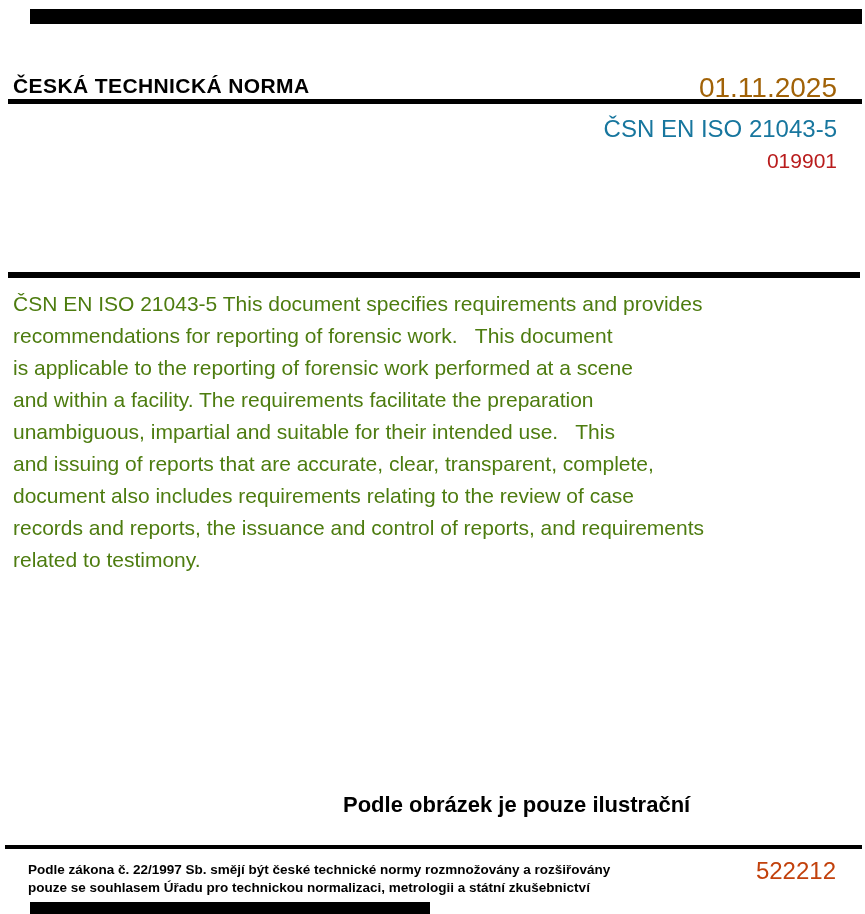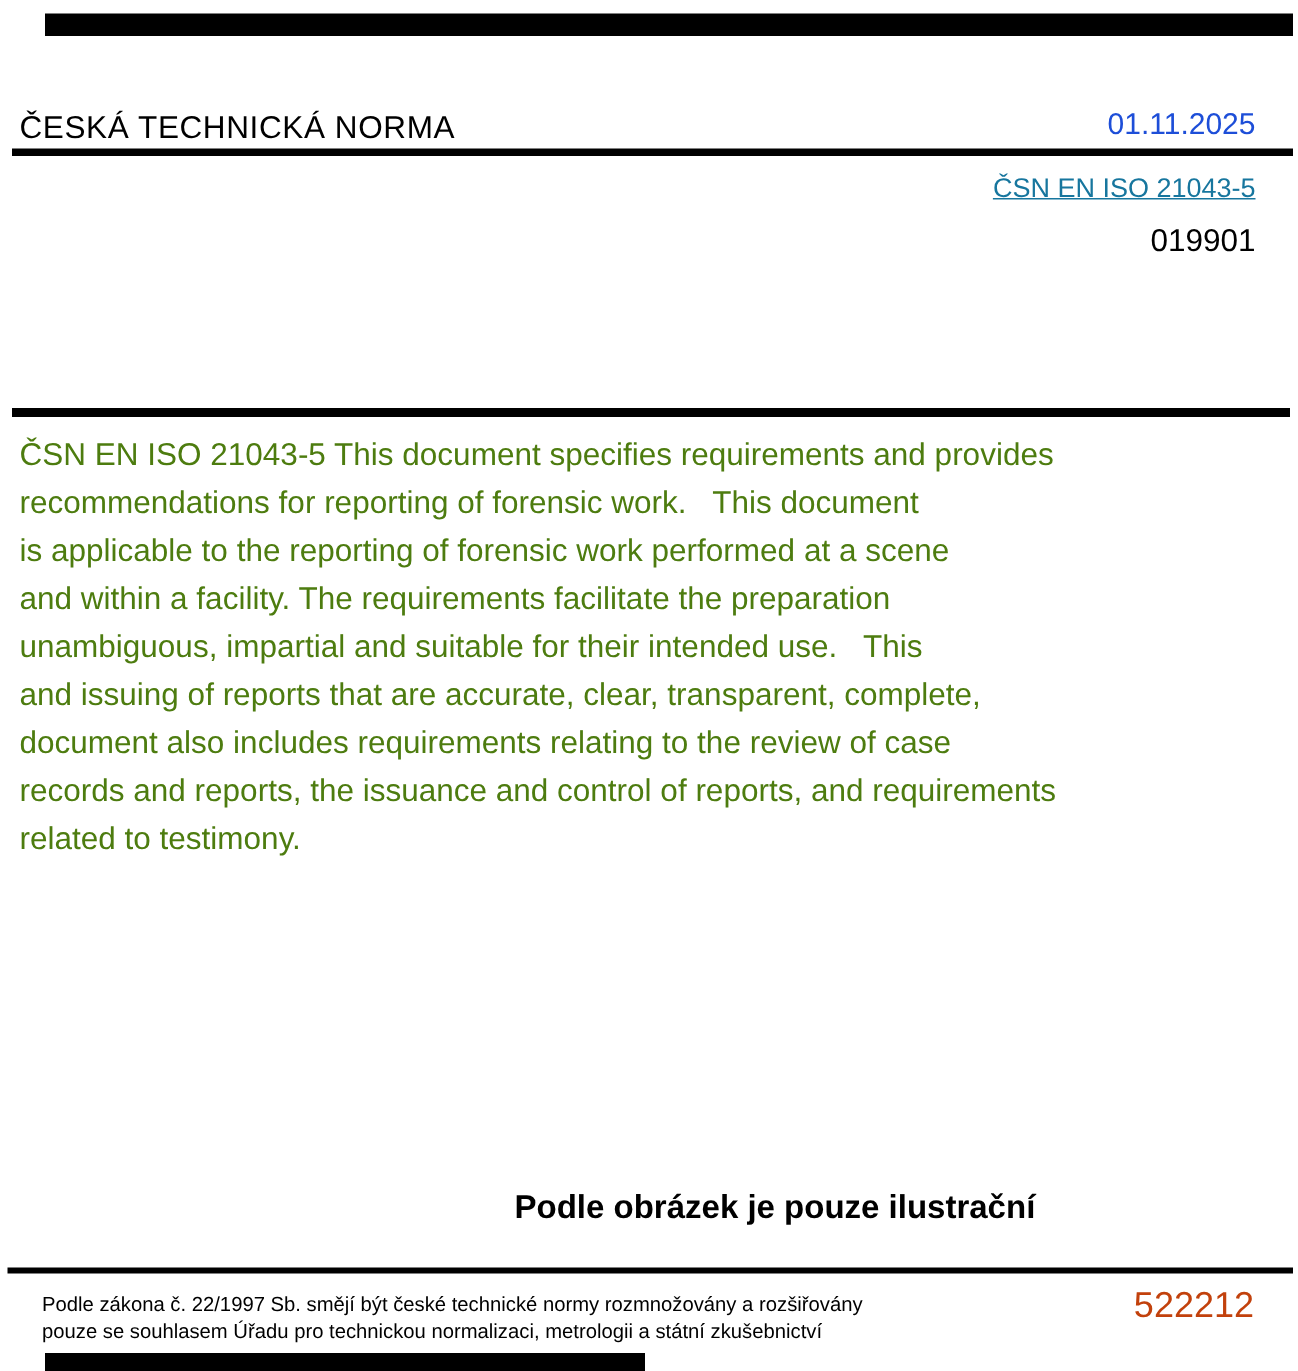--- a/index.html
+++ b/index.html
@@ -12,58 +12,58 @@
     overflow: hidden;
   }
   .abs { position: absolute; }
   .bar { background: #000000; }
 
   .top-bar    { left: 30px; top: 9px;   width: 832px; height: 15px; }
   .bottom-bar { left: 30px; top: 902px; width: 400px; height: 12px; }
 
   .org-title {
     left: 13px; top: 74px;
-    font-size: 21px; font-weight: normal; color: #000000;
+    font-size: 21px; font-weight: bold; color: #000000;
     letter-spacing: 0.4px; white-space: pre;
   }
   .header-date {
     right: 28px; top: 72px;
-    font-size: 20px; color: #1d4ed8; white-space: pre; text-align: center;
+    font-size: 28px; color: #a16207; white-space: pre; text-align: center;
   }
   .rule-header { left: 8px; top: 99px;  width: 854px; height: 5px; }
   .rule-mid    { left: 8px; top: 272px; width: 852px; height: 6px; }
   .rule-footer { left: 5px; top: 845px; width: 857px; height: 4px; }
 
   .doc-title {
     left: 15px; top: 116px;
     font-size: 21px; color: #17769e; white-space: pre;
   }
   .std-code {
     right: 28px; top: 115px;
-    font-size: 18px; color: #17769e; white-space: pre; text-align: center; text-decoration: underline;
+    font-size: 24px; color: #17769e; white-space: pre; text-align: center;
   }
   .class-code {
     right: 28px; top: 149px;
-    font-size: 21px; color: #000000; white-space: pre; text-align: left;
+    font-size: 21px; color: #b91c1c; white-space: pre; text-align: left;
   }
 
   .abstract {
     left: 13px; top: 288px; width: 820px;
     font-size: 21px; line-height: 32px; color: #4d7c0f;
   }
   .abstract .line { white-space: pre; }
 
   .illustration-note {
     left: 343px; top: 792px;
     font-size: 22px; font-weight: bold; color: #000000; white-space: pre;
   }
 
   .legal {
     left: 28px; top: 861px; width: 620px;
-    font-size: 13.5px; font-weight: normal; color: #000000; line-height: 18px;
+    font-size: 13.5px; font-weight: bold; color: #000000; line-height: 18px;
   }
   .legal .line { white-space: pre; }
 
   .order-number {
     right: 29px; top: 857px;
     font-size: 24px; color: #c2410c; white-space: pre; text-align: right;
   }
 </style>
 </head>
 <body>

